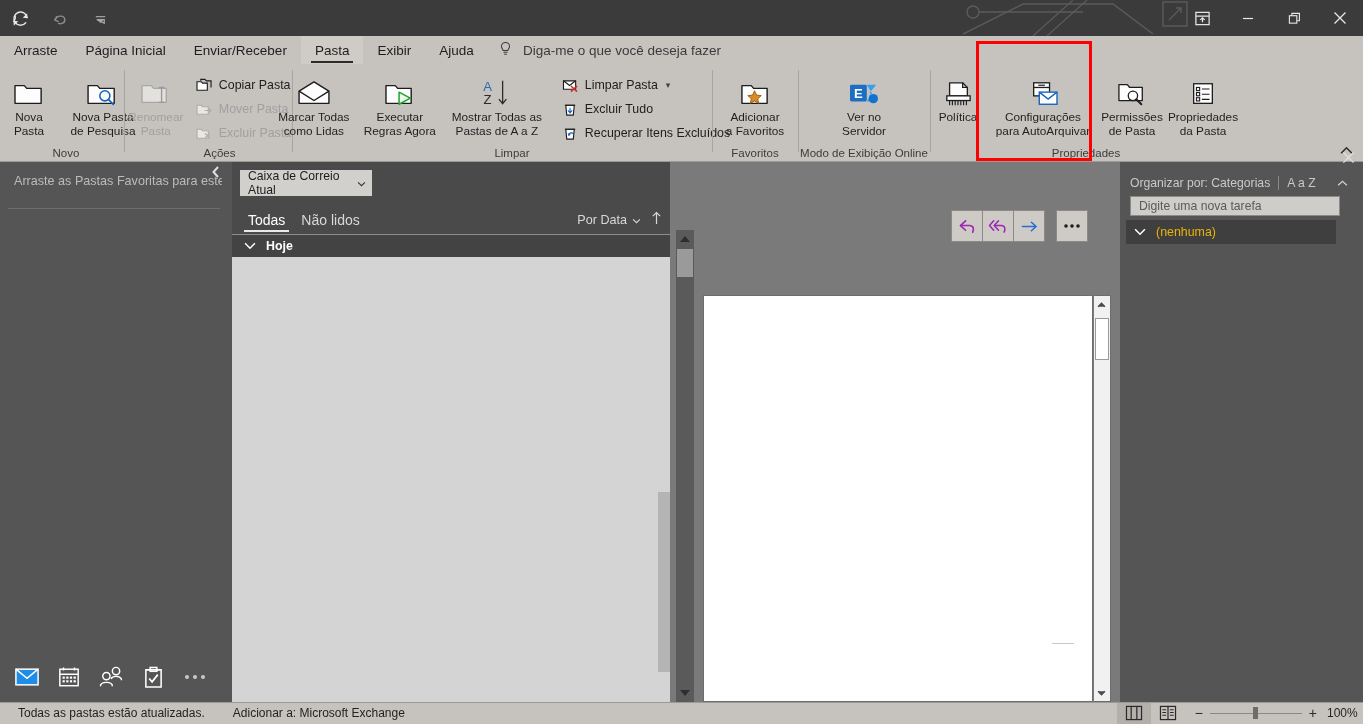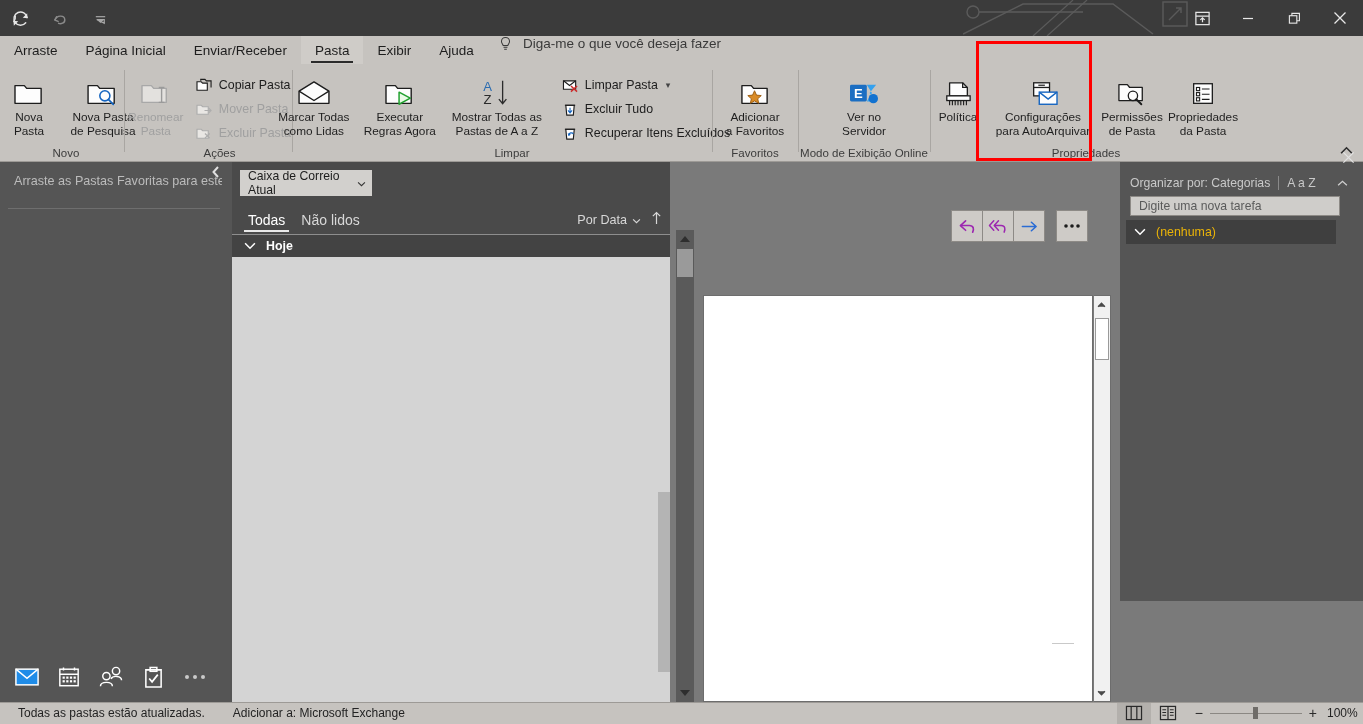--- a/index.html
+++ b/index.html
@@ -42,21 +42,21 @@
   .tab {
     display: flex; align-items: center; padding: 0 14px;
     font-size: 13.5px; color: #1d1d1d; position: relative; white-space: nowrap;
   }
   .tab.active { background: #cfccc8; font-weight: 400; }
   .tab.active::after {
     content: ""; position: absolute; left: 10px; right: 10px; bottom: 1px; height: 2px; background: #2b2b2b;
   }
   .tellme {
     position: absolute; left: 498px; top: 0; height: 28px;
-    display: flex; align-items: flex-start; gap: 10px; font-size: 13.5px; color: #3a3a3a;
+    display: flex; align-items: center; gap: 10px; font-size: 13.5px; color: #3a3a3a;
   }
 
   
   .ribbon {
     position: absolute; top: 64px; left: 0; width: 1363px; height: 98px;
     background: #c6c3bf; border-bottom: 1px solid #9d9a96;
   }
   .rgroup {
     position: absolute; top: 0; height: 98px;
     display: flex; flex-direction: column; align-items: center;
@@ -184,21 +184,21 @@
   }
   .rp-sb {
     position: absolute; left: 400px; top: 133px; width: 17px; height: 407px; background: #f1f1f1;
     border: 1px solid #6d6d6d; border-left: none;
   }
   .rp-sb-btn { width: 15px; height: 17px; display: flex; align-items: center; justify-content: center; }
   .rp-sb-thumb { position: absolute; left: 1px; top: 22px; width: 14px; height: 42px; background: #ffffff; border: 1px solid #9a9a9a; }
   .rp-tick { position: absolute; right: 18px; bottom: 57px; width: 22px; height: 1px; background: #c9c9c9; }
 
   
-  .taskpane { position: absolute; left: 1120px; top: 0; width: 243px; height: 439px; background: #555555; }
+  .taskpane { position: absolute; left: 1120px; top: 0; width: 243px; height: 540px; background: #555555; }
   .tp-close { position: absolute; right: 8px; top: -12px; color: #e2e2e2; font-size: 15px; }
   .tp-arrange {
     position: absolute; left: 10px; top: 12px; width: 218px; height: 18px;
     display: flex; align-items: center; font-size: 12.2px; color: #c9c9c9;
   }
   .tp-arrange .az { margin-left: 8px; padding-left: 8px; border-left: 1px solid #8a8a8a; }
   .tp-arrange .chev { margin-left: auto; color: #cfcfcf; font-size: 10px; }
   .tp-input {
     position: absolute; left: 10px; top: 34px; width: 210px; height: 20px;
     background: #cfcdca; border: 1px solid #8d8a86;

